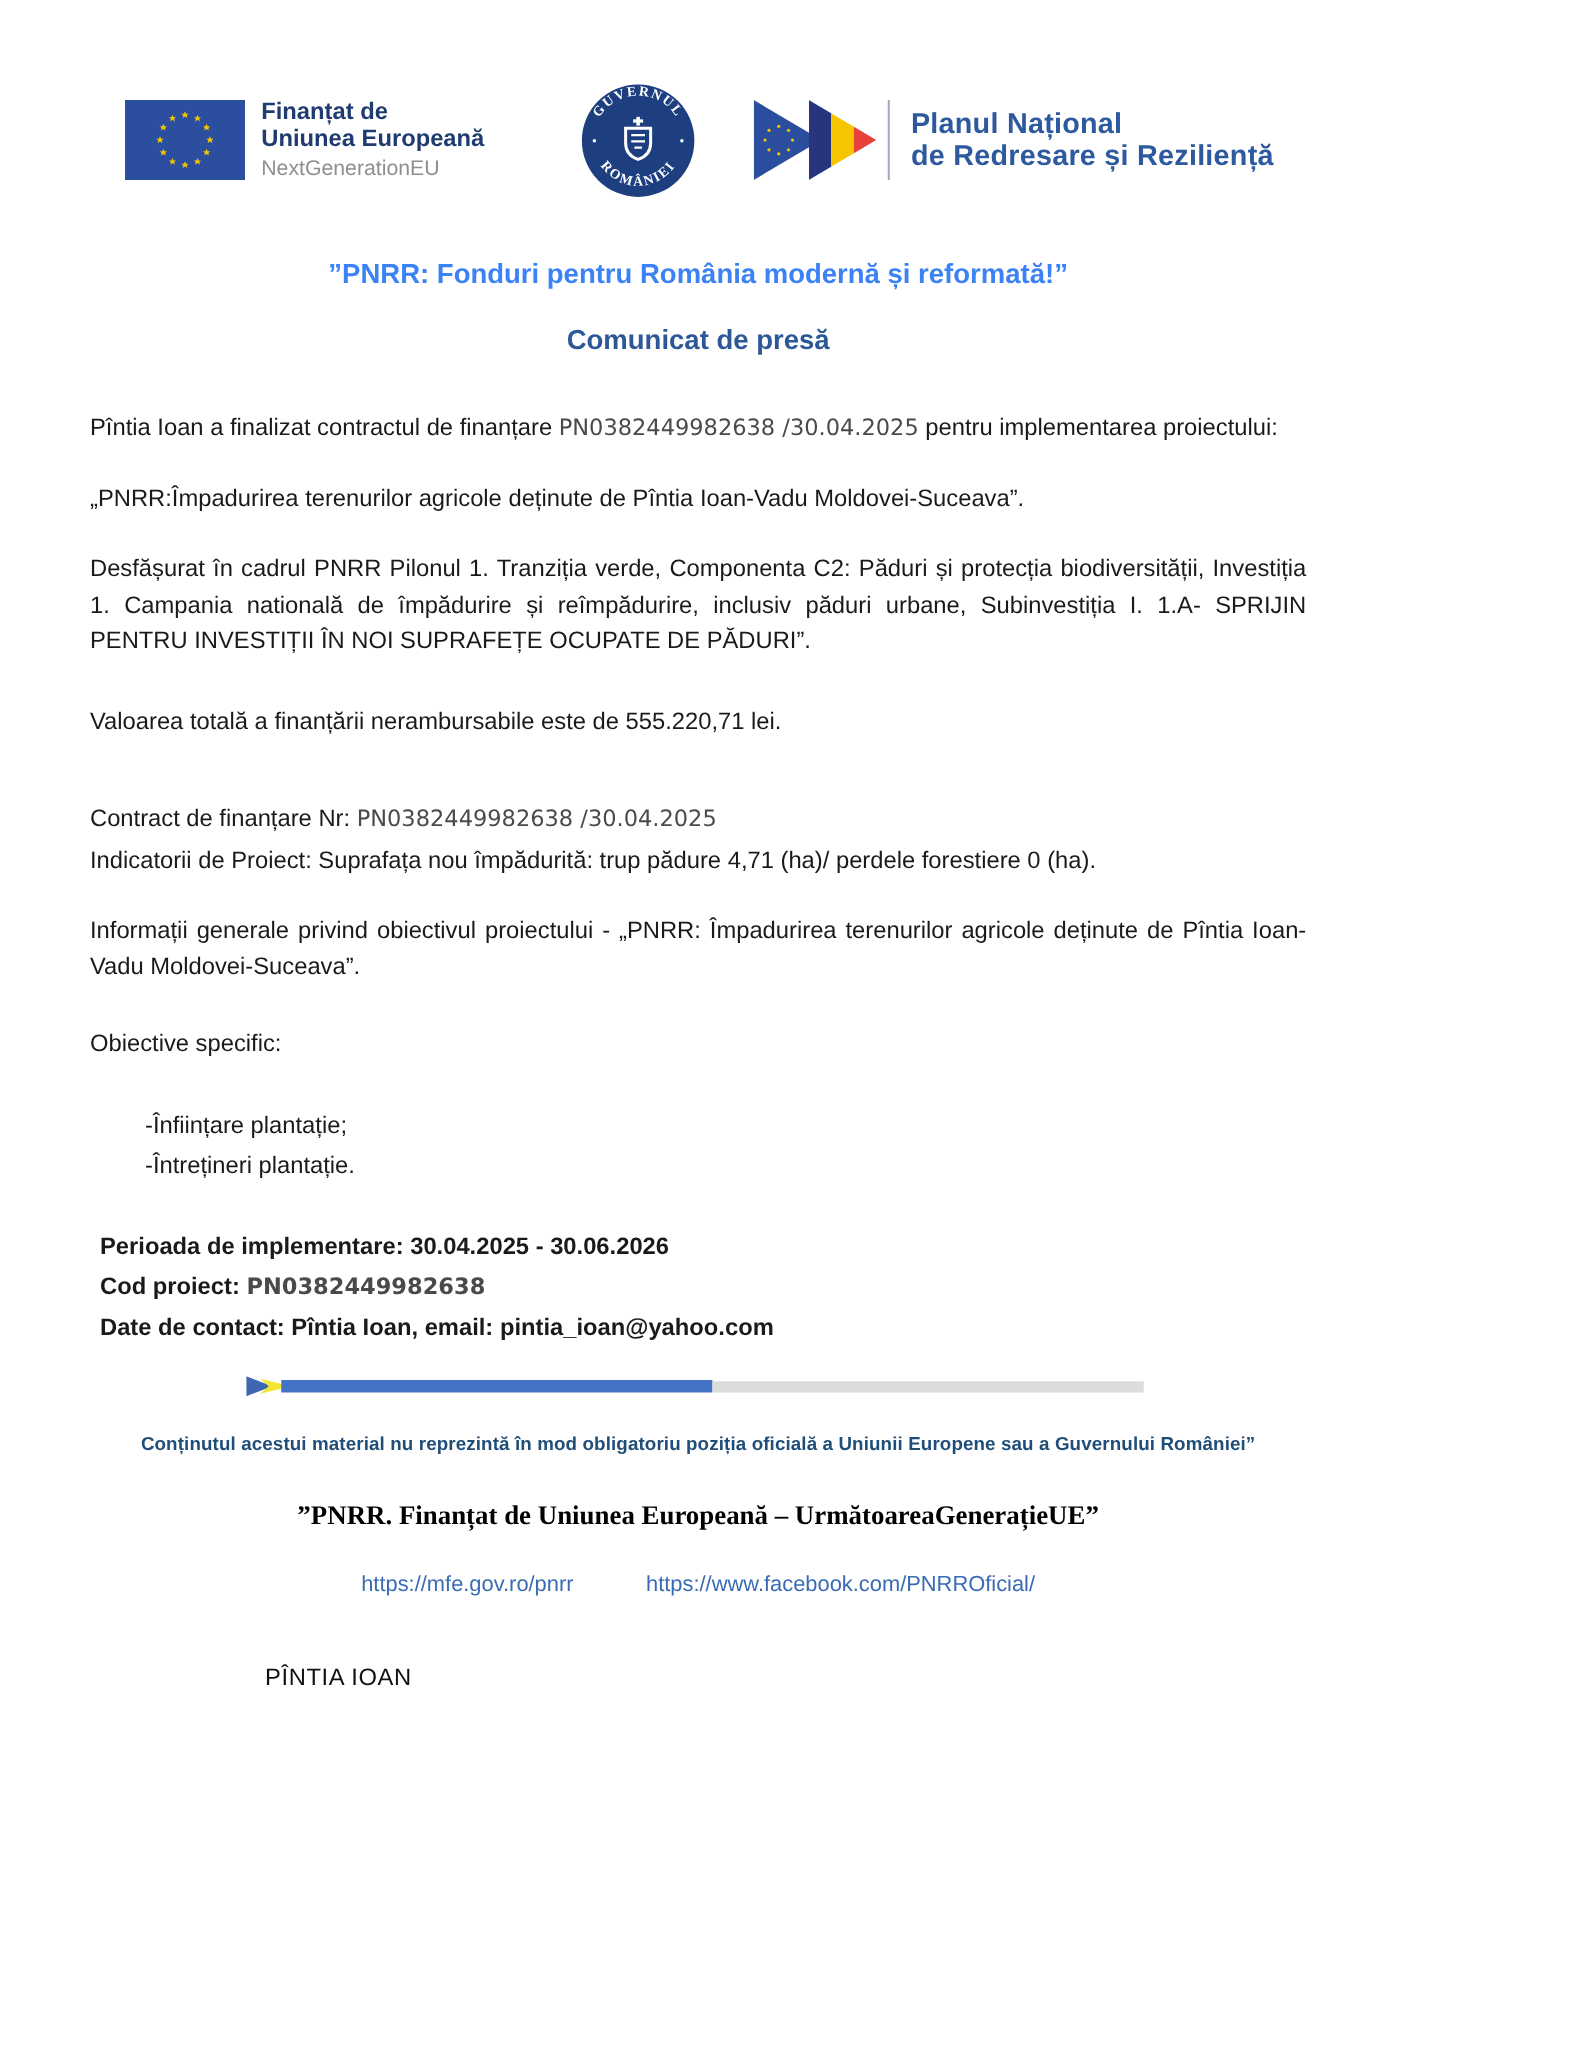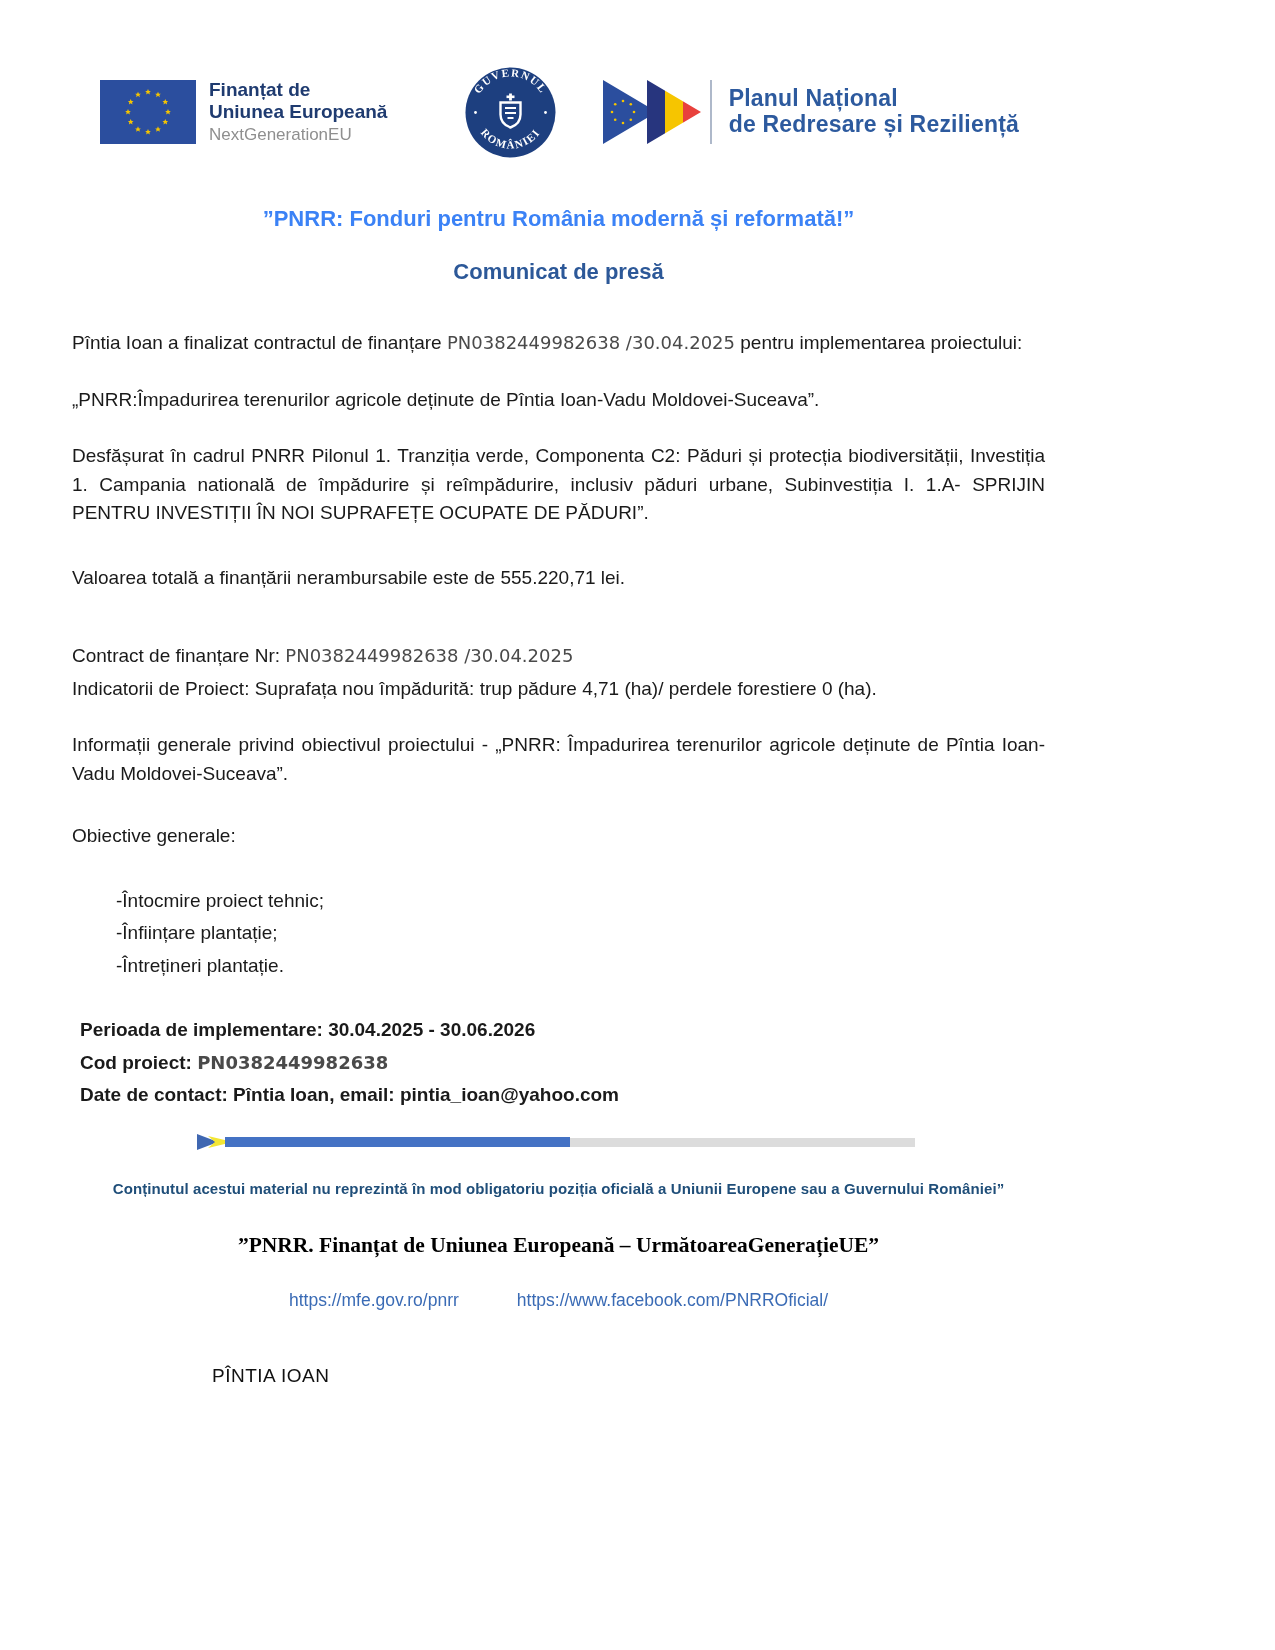--- a/index.html
+++ b/index.html
@@ -143,24 +143,23 @@
     <p class="just">Desfășurat în cadrul PNRR Pilonul 1. Tranziția verde, Componenta C2: Păduri și protecția biodiversității, Investiția 1. Campania natională de împădurire și reîmpădurire, inclusiv păduri urbane, Subinvestiția I. 1.A- SPRIJIN PENTRU INVESTIȚII ÎN NOI SUPRAFEȚE OCUPATE DE PĂDURI”.</p>
 
     <p style="margin-top:36px;">Valoarea totală a finanțării nerambursabile este de 555.220,71 lei.</p>
 
     <p style="margin-top:50px; margin-bottom:4px;"><span>Contract de finanțare Nr: </span><span class="code">PN0382449982638 /30.04.2025</span></p>
 
     <p>Indicatorii de Proiect: Suprafața nou împădurită: trup pădure 4,71 (ha)/ perdele forestiere 0 (ha).</p>
 
     <p class="just">Informații generale privind obiectivul proiectului - „PNRR: Împadurirea terenurilor agricole deținute de Pîntia Ioan-Vadu Moldovei-Suceava”.</p>
 
-    <p style="margin-top:34px;">Obiective generale:</p>
+    <p style="margin-top:34px;">Obiective specific:</p>
 
     <div class="objectives">
-      <div>-Întocmire proiect tehnic;</div>
       <div>-Înființare plantație;</div>
       <div>-Întrețineri plantație.</div>
     </div>
 
     <div class="meta-block">
       <div>Perioada de implementare: 30.04.2025 - 30.06.2026</div>
       <div><span>Cod proiect: </span><span class="code">PN0382449982638</span></div>
       <div>Date de contact: Pîntia Ioan, email: pintia_ioan@yahoo.com</div>
     </div>
   </div>

